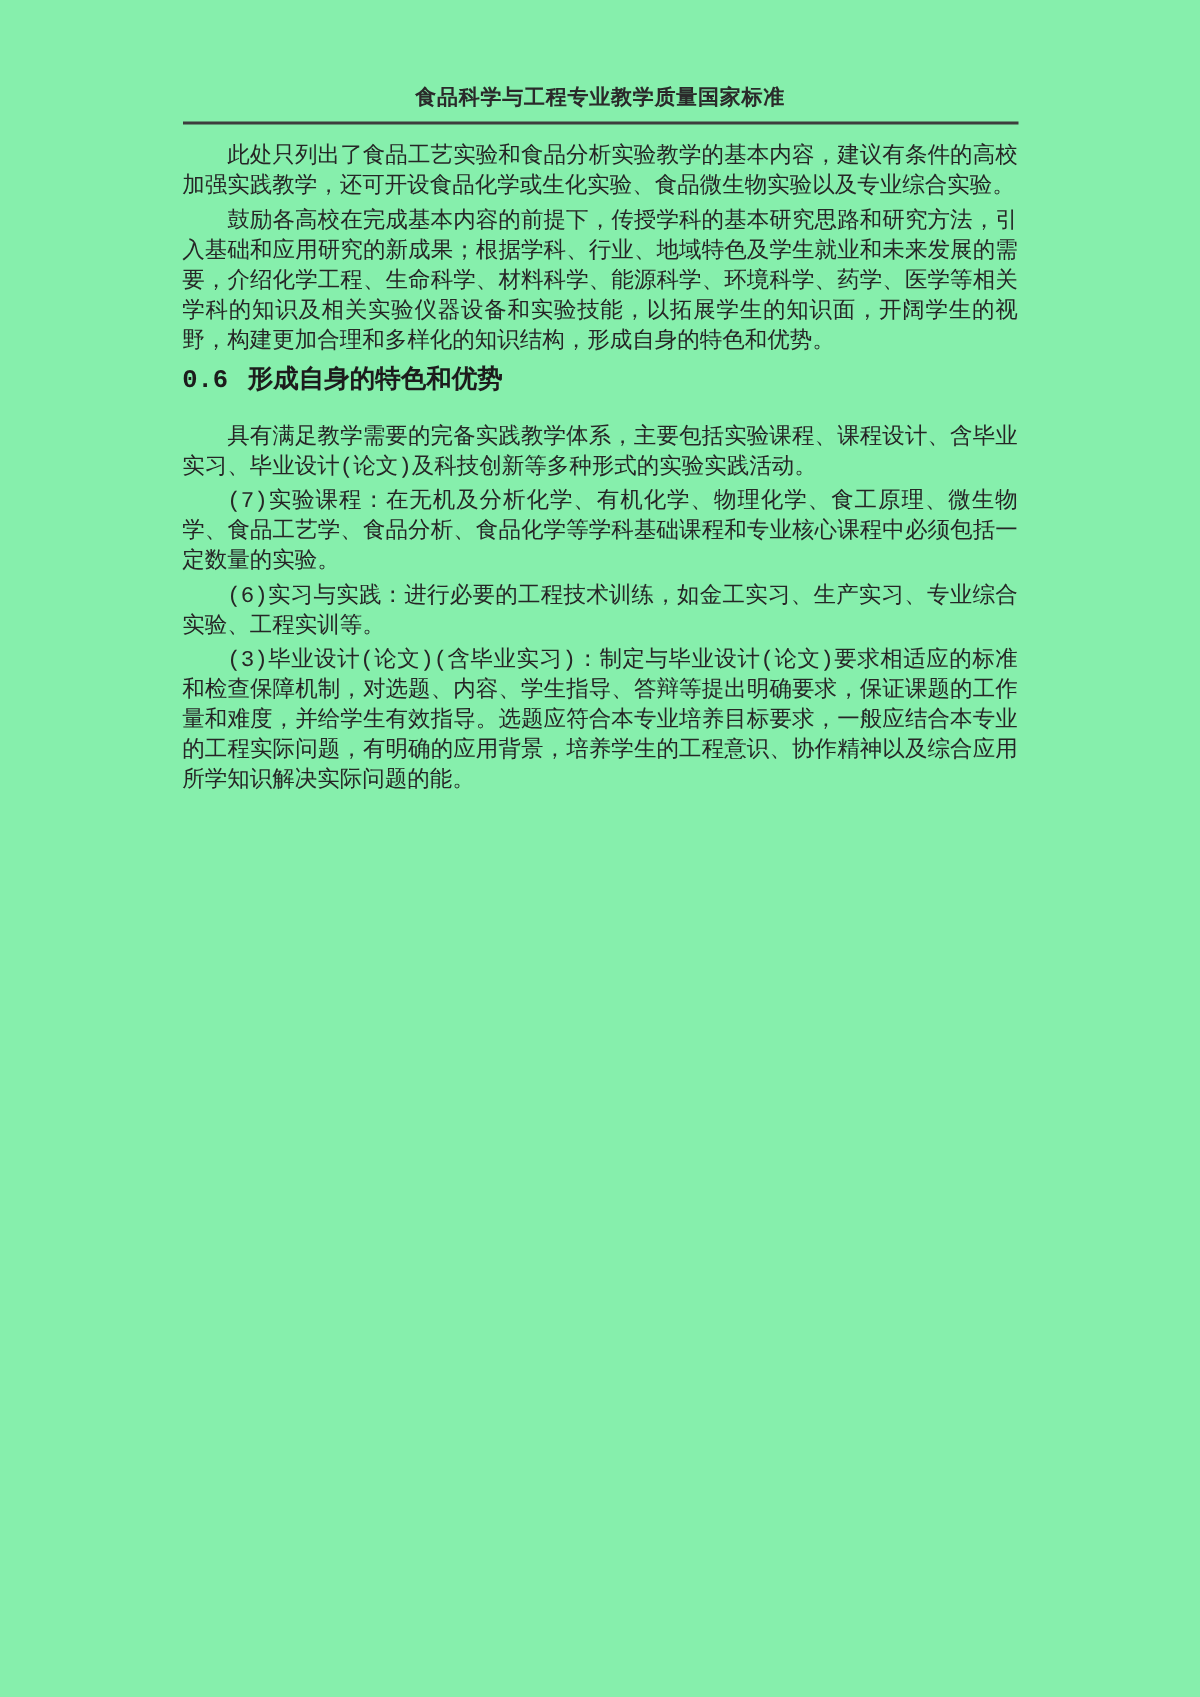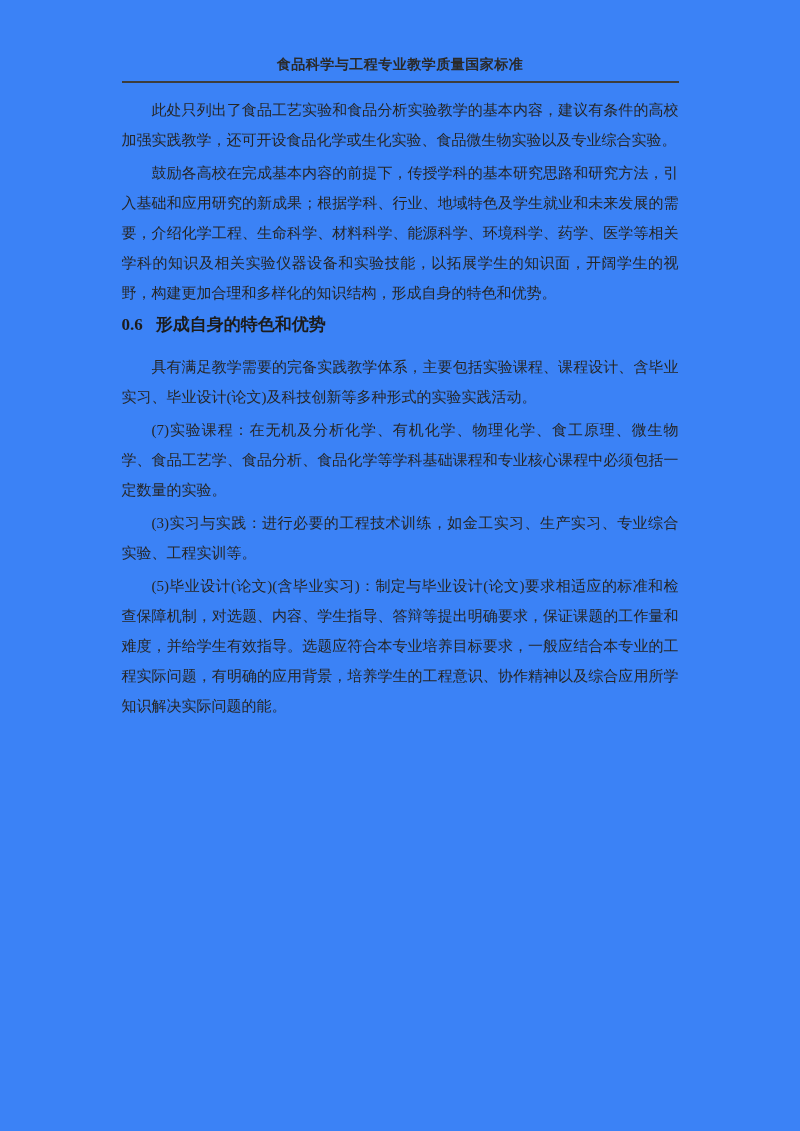--- a/index.html
+++ b/index.html
@@ -1,20 +1,20 @@
 <!DOCTYPE html>
 <html><head>
 <meta charset="utf-8">
 <style>
   html, body { margin: 0; padding: 0; background: #ffffff; }
   .page {
     width: 800px;
     height: 1131px;
-    background: #3b82f6;
-    font-family: Liberation Serif, serif;
+    background: #86efac;
+    font-family: Liberation Mono, monospace;
     color: #262626;
     overflow: hidden;
     box-sizing: border-box;
   }
   .page-header {
     width: 557px;
     margin: 0 auto;
   }
   .doc-title {
     padding-top: 56px;
@@ -28,21 +28,21 @@
     height: 0;
     border-top: 2px solid #3d3d3d;
     margin-top: 7px;
   }
   .content {
     width: 557px;
     margin: 0 auto;
   }
   .content p {
     font-size: 15px;
-    line-height: 30px;
+    line-height: 20px;
     margin: 3px 0;
     text-indent: 2em;
     text-align: justify;
     color: #262626;
   }
   .content p.first {
     margin-top: 12px;
   }
   .section-heading {
     font-size: 17px;
@@ -73,18 +73,18 @@
 
     <h2 class="section-heading">
       <span class="sec-num">0.6</span><span>形成自身的特色和优势</span>
     </h2>
 
     <p>具有满足教学需要的完备实践教学体系，主要包括实验课程、课程设计、含毕业实习、毕业设计(论文)及科技创新等多种形式的实验实践活动。</p>
 
     <p>(7)实验课程：在无机及分析化学、有机化学、物理化学、食工原理、微生物学、食品工艺学、食品分析、食品化学等学科基础课程和专业核心课程中必须包括一定数量的实验。</p>
 
 
-    <p>(3)实习与实践：进行必要的工程技术训练，如金工实习、生产实习、专业综合实验、工程实训等。</p>
+    <p>(6)实习与实践：进行必要的工程技术训练，如金工实习、生产实习、专业综合实验、工程实训等。</p>
 
-    <p>(5)毕业设计(论文)(含毕业实习)：制定与毕业设计(论文)要求相适应的标准和检查保障机制，对选题、内容、学生指导、答辩等提出明确要求，保证课题的工作量和难度，并给学生有效指导。选题应符合本专业培养目标要求，一般应结合本专业的工程实际问题，有明确的应用背景，培养学生的工程意识、协作精神以及综合应用所学知识解决实际问题的能。</p>
+    <p>(3)毕业设计(论文)(含毕业实习)：制定与毕业设计(论文)要求相适应的标准和检查保障机制，对选题、内容、学生指导、答辩等提出明确要求，保证课题的工作量和难度，并给学生有效指导。选题应符合本专业培养目标要求，一般应结合本专业的工程实际问题，有明确的应用背景，培养学生的工程意识、协作精神以及综合应用所学知识解决实际问题的能。</p>
 
   </div>
 </div>
 
 </body></html>

